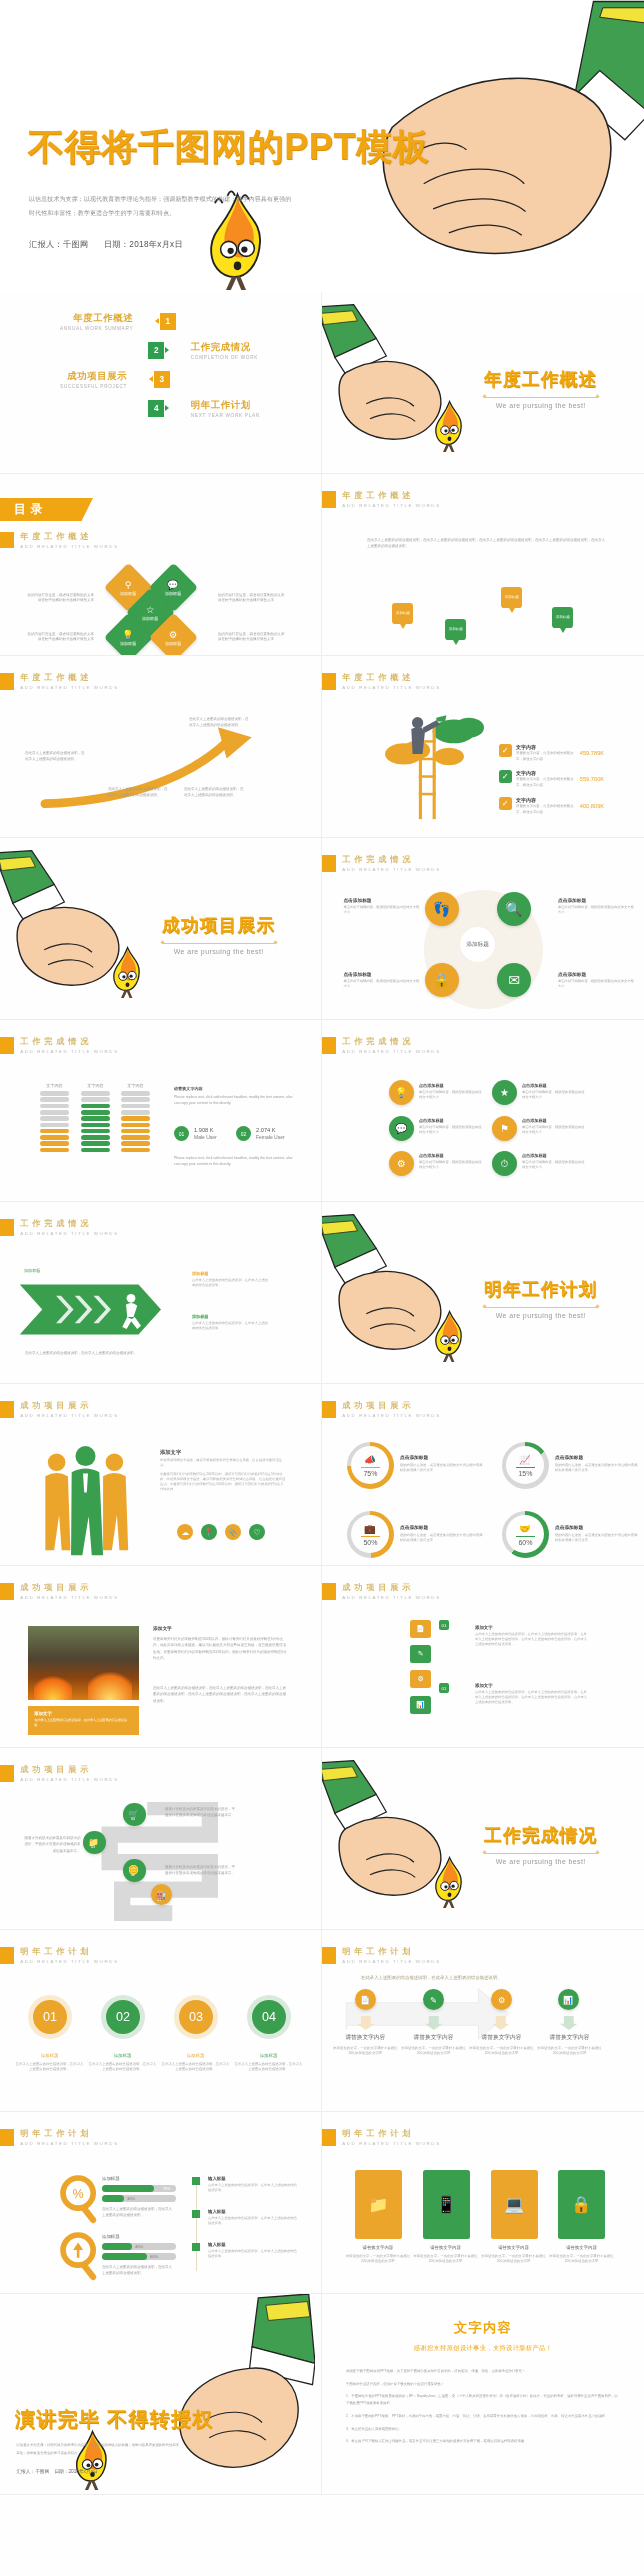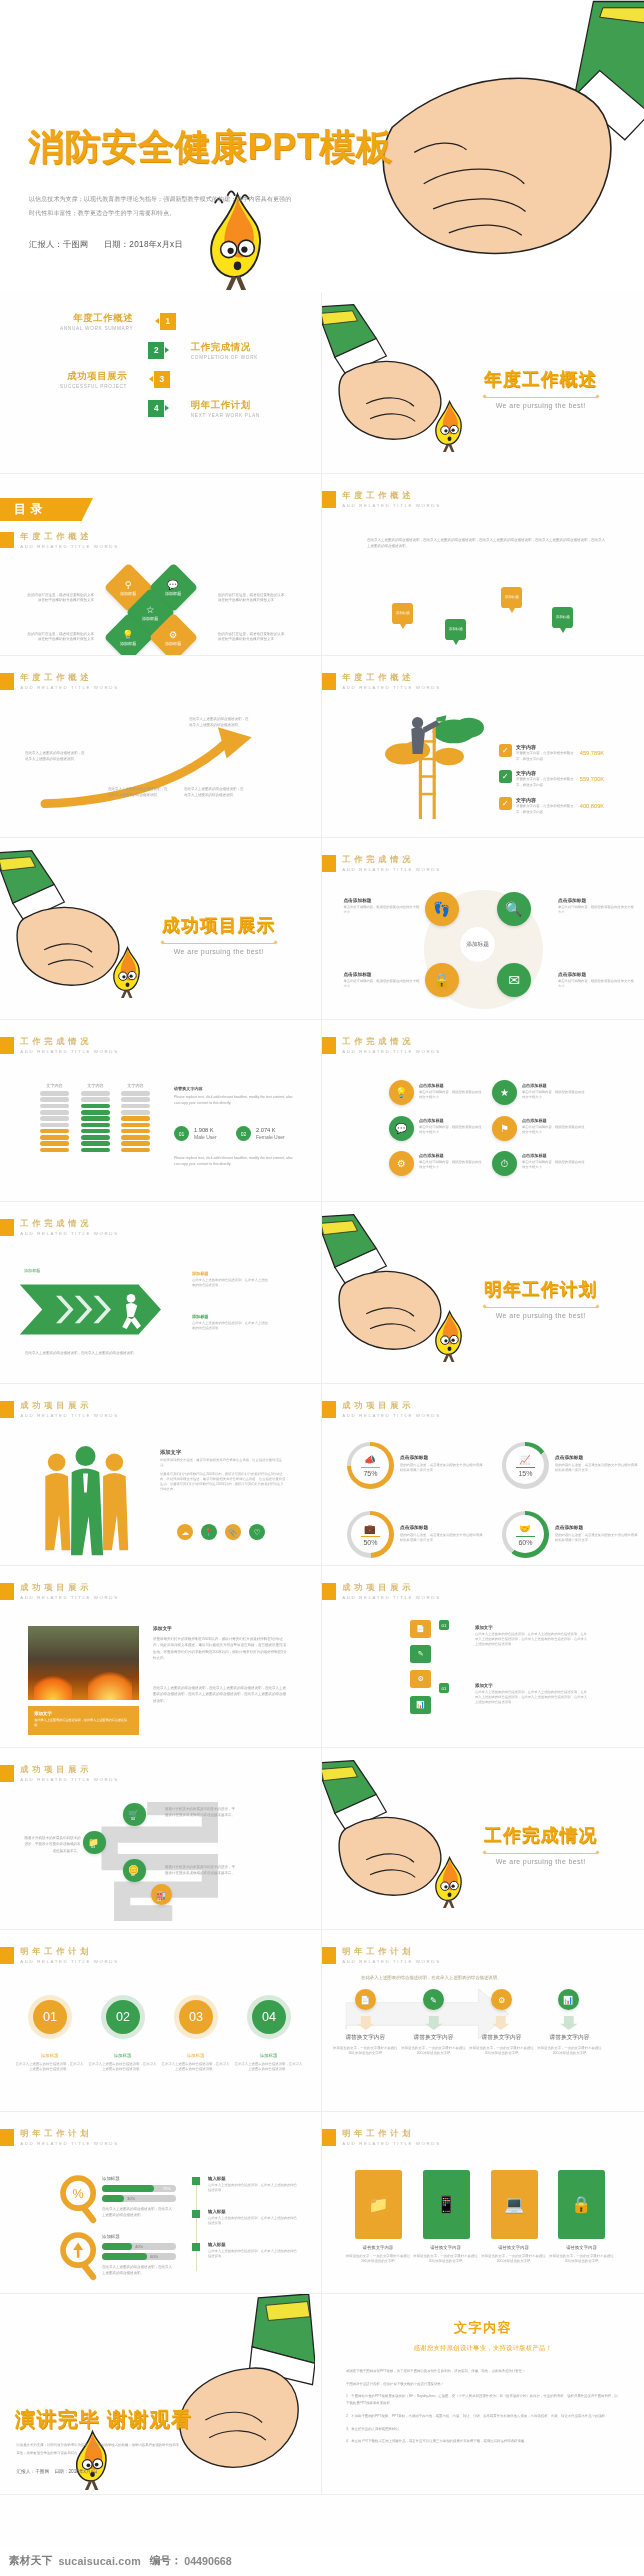--- a/index.html
+++ b/index.html
@@ -219,21 +219,21 @@
         <circle cx="46" cy="96" r="13" fill="#fff" stroke="#222" stroke-width="2.5"></circle>
         <circle cx="74" cy="94" r="13" fill="#fff" stroke="#222" stroke-width="2.5"></circle>
         <circle cx="49" cy="98" r="5" fill="#222"></circle>
         <circle cx="71" cy="96" r="5" fill="#222"></circle>
         <ellipse cx="60" cy="122" rx="6" ry="7" fill="#222"></ellipse>
         <path d="M54 142 L44 164 M62 142 L72 166" stroke="#5a4632" stroke-width="7" stroke-linecap="round" fill="none"></path>
         <path d="M24 22 q6 -14 12 0 M44 10 q6 -14 12 0 M66 16 q6 -14 12 0" stroke="#222" stroke-width="3" fill="none"></path>
       </svg>
     </div>
 
-    <div class="hero-title">消防安全健康PPT模板</div>
+    <div class="hero-title">不得将千图网的PPT模板</div>
     <div class="hero-sub">以信息技术为支撑；以现代教育教学理论为指导；强调新型教学模式的构建；教学内容具有更强的时代性和丰富性；教学更适合学生的学习需要和特点。</div>
     <div class="hero-meta">
       <span>汇报人：千图网</span>
       &nbsp;&nbsp;&nbsp;&nbsp;
       <span>日期：2018年x月x日</span>
     </div>
   </section>
 
   <div class="grid">
 
@@ -1058,21 +1058,21 @@
           <path d="M60 8 C 74 42, 98 52, 96 84 C 94 124, 72 140, 56 140 C 34 140, 16 122, 18 92 C 20 64, 44 54, 60 8 Z" fill="#ffe11a" stroke="#222" stroke-width="4"></path>
           <path d="M60 14 C 70 44, 88 54, 86 80 C 84 104, 70 112, 58 108 C 44 104, 36 88, 40 70 C 44 48, 54 40, 60 14 Z" fill="#f68b1f"></path>
           <circle cx="46" cy="96" r="13" fill="#fff" stroke="#222" stroke-width="3"></circle>
           <circle cx="74" cy="94" r="13" fill="#fff" stroke="#222" stroke-width="3"></circle>
           <circle cx="49" cy="98" r="5" fill="#222"></circle>
             <circle cx="71" cy="96" r="5" fill="#222"></circle>
           <ellipse cx="60" cy="122" rx="6" ry="7" fill="#222"></ellipse>
           <path d="M54 142 L44 164 M62 142 L72 166" stroke="#5a4632" stroke-width="8" stroke-linecap="round" fill="none"></path>
         </svg>
       </div>
-      <div class="close-title">演讲完毕    谢谢观看</div>
+      <div class="close-title">演讲完毕    不得转授权</div>
       <div class="close-sub">以信息技术为支撑；以现代教育教学理论为指导；强调新型教学模式的构建；教学内容具有更强的时代性和丰富性；教学更适合学生的学习需要和特点。</div>
       <div class="close-meta">
         <span>汇报人：千图网</span>
         &nbsp;&nbsp;
         <span>日期：2018年x月x日</span>
       </div>
     </div>
 
     <div class="slide r" style="height:201px;">
       <div class="cp-title">文字内容</div>
@@ -1082,21 +1082,15 @@
         <p>千图网对作品进行授权，但保护原下载文数的中提进行重复销售！</p>
         <p>1、千图网站出售的PPT模板是免版税的（RF：Royalty-free）正版图，受《中华人民共和国著作权法》和《世界版权公约》的保护，作品的所有权、版权归属作品仅归千图网所有，以下载的是PPT模板素材使用权。</p>
         <p>2、不得将千图网的PPT模板、PPT素材，本身用于再出售，或重出租、出版、转让、分销、发布或置作为礼物供他人使用，不得转授权、出卖、转让本作品或本作品中的版权。</p>
         <p>3、禁止把作品的人商标或图形标记。</p>
         <p>4、禁止用户可下载模式在网上传播作品，或者作品可以让第三方单独的搜索并享免费下载，或通过特殊远程现系统传播。</p>
       </div>
     </div>
 
   </div>
 
-  <div class="footer">
-    <span class="w1">素材天下</span>
-    <span class="w2">sucaisucai.com</span>
-    <span class="w3">编号：</span>
-    <span class="w4">04490668</span>
-  </div>
 
 </div>
 
 
 </body></html>

